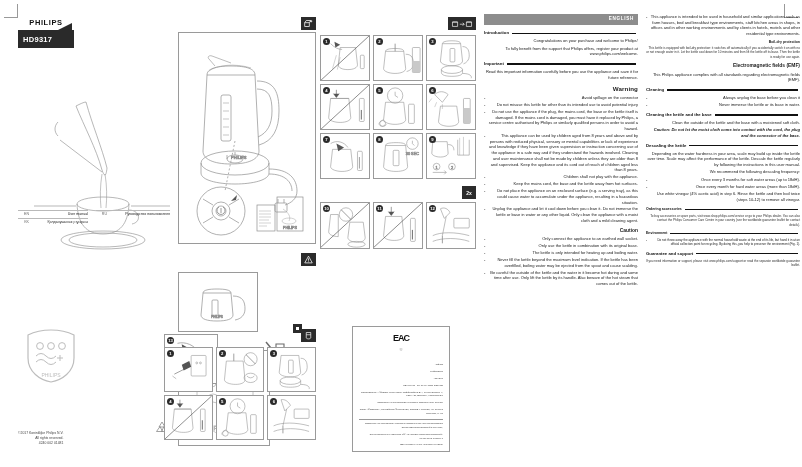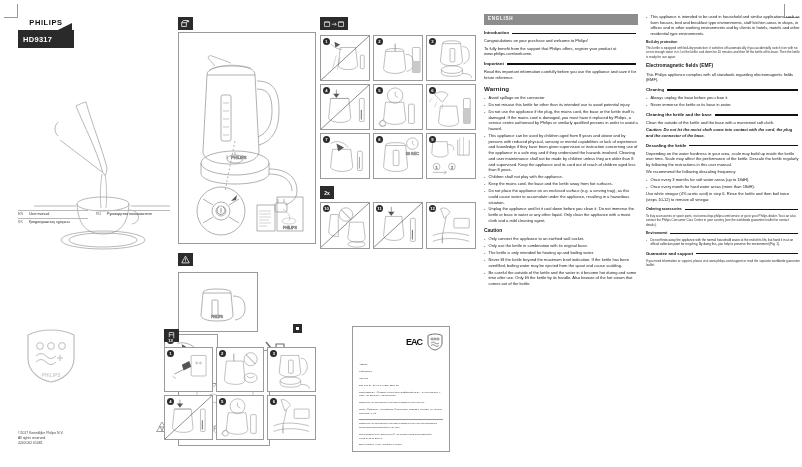--- a/index.html
+++ b/index.html
@@ -14,21 +14,21 @@
   .crop{position:absolute;background:none;}
   .crop i{position:absolute;background:#999;}
   .crop-tl{left:4px;top:4px;width:14px;height:14px;}
   .crop-tl i.h{left:0;top:13px;width:14px;height:1px;}
   .crop-tl i.v{left:13px;top:0;width:1px;height:14px;}
   .crop-tr{right:4px;top:4px;width:14px;height:14px;}
   .crop-tr i.h{right:0;top:13px;width:14px;height:1px;}
   .crop-tr i.v{right:13px;top:0;width:1px;height:14px;}
 
   
-  .page{position:absolute;inset:0;}
+  .page{position:absolute;inset:0;text-align:right;}
 
   
   .col-cover{position:absolute;left:14px;top:14px;width:160px;height:440px;}
   .logo-box{position:relative;width:56px;height:34px;margin-left:4px;}
   .logo-top{
     position:absolute;left:0;top:0;width:56px;height:16px;background:#ffffff;
     border:0;display:flex;align-items:center;justify-content:center;
   }
   .logo-top span{font-size:7.5px;font-weight:bold;letter-spacing:.6px;color:#111;}
   .logo-bot{
@@ -85,21 +85,21 @@
   .tab-2x{margin-top:7px;}
   .tab-2x span{color:#fff;font-size:5px;font-weight:bold;}
 
   .bottom-grid{position:absolute;left:164px;top:334px;width:150px;}
 
   
   .decl-card{
     position:absolute;left:352px;top:326px;width:98px;height:126px;
     border:.5px solid #9a9a9a;background:#fff;box-sizing:border-box;padding:6px;
   }
-  .decl-marks{display:flex;justify-content:flex-end;align-items:center;gap:5px;height:18px;}
+  .decl-marks{display:flex;justify-content:flex-end;align-items:center;gap:5px;height:18px;flex-direction:column;}
   .eac{font-size:9px;font-weight:bold;letter-spacing:-1px;color:#111;}
   .decl-text{margin-top:12px;font-size:2.5px;line-height:1.55;color:#3a3a3a;}
   .decl-text p{margin:0 0 3px 0;}
   .decl-text p.u{border-top:.3px solid #9a9a9a;padding-top:2px;}
 
   
   .col-txt{position:absolute;top:14px;width:154px;font-size:4.05px;line-height:1.42;color:#1a1a1a;}
   .col-a{left:484px;}
   .col-b{left:646px;}
   .lang-bar{

